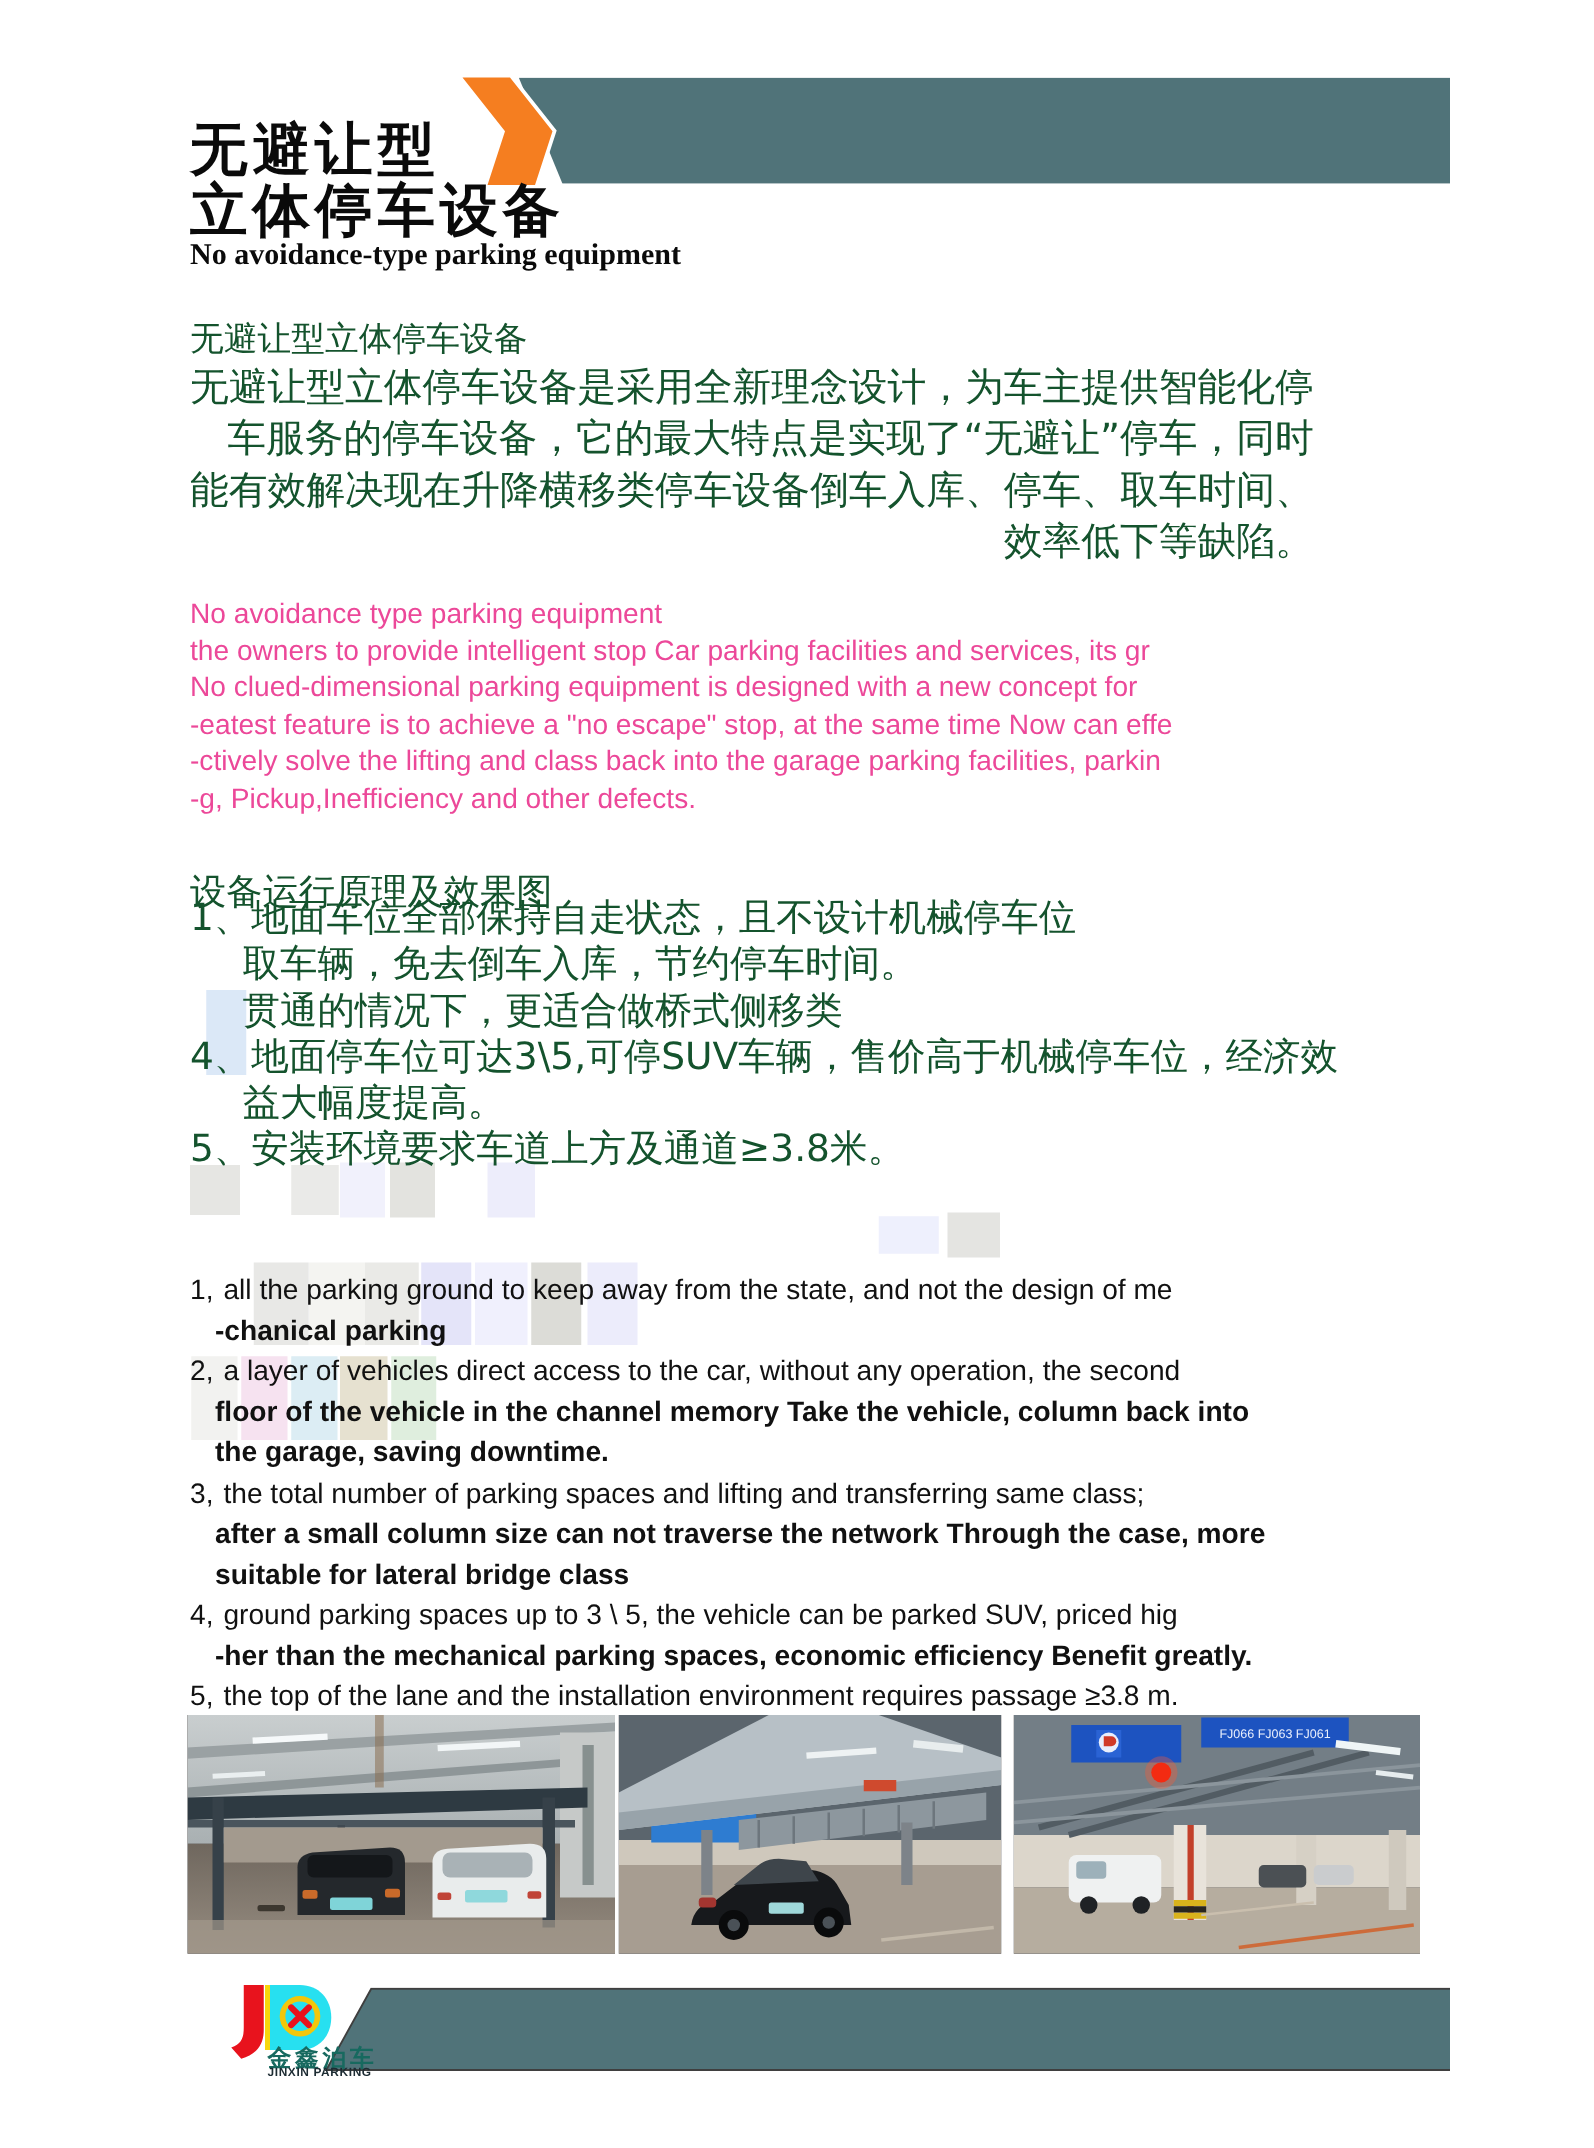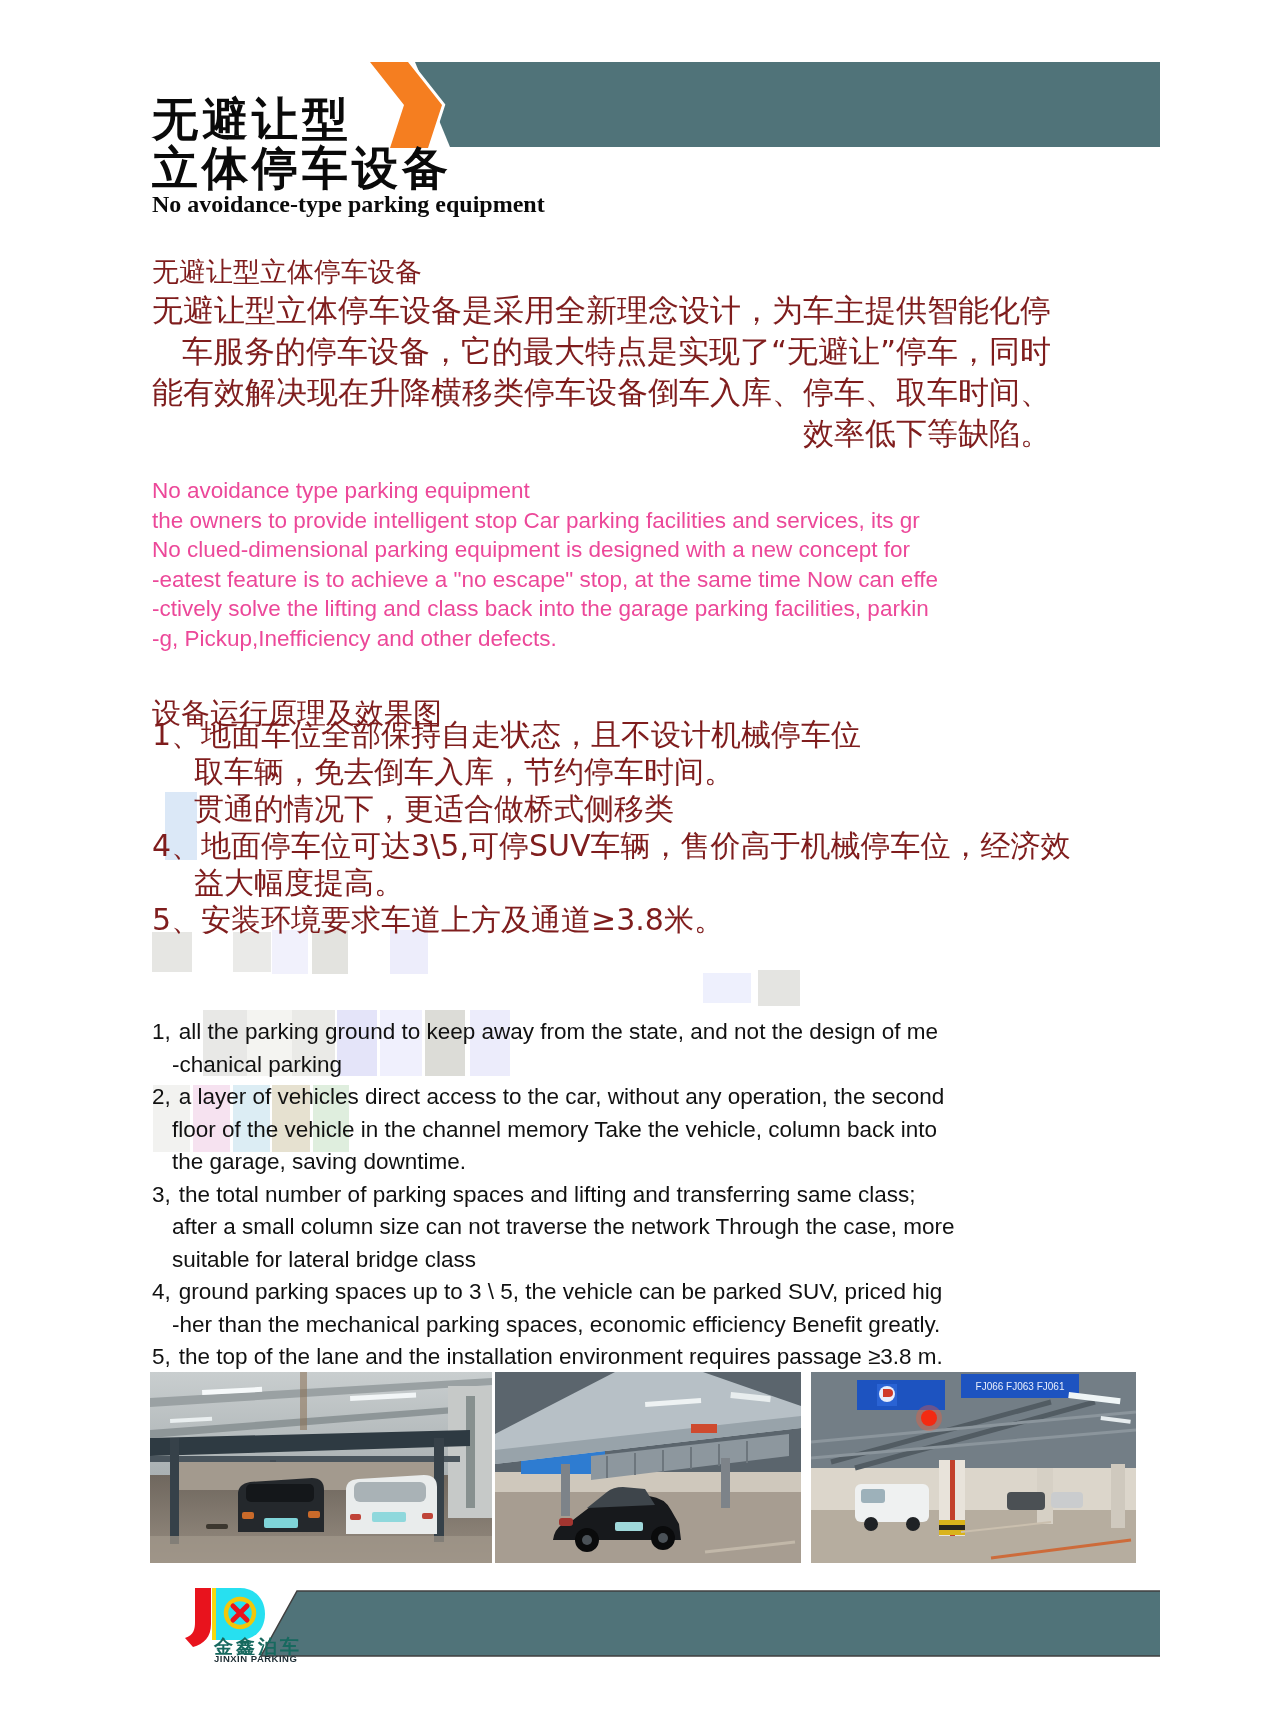--- a/index.html
+++ b/index.html
@@ -6,30 +6,30 @@
   .page{position:relative;width:1160px;height:1718px;background:#ffffff;overflow:hidden;
         font-family:"Liberation Sans","DejaVu Sans",sans-serif;color:#111;}
   .abs{position:absolute;}
   
   .brand-cn{font-family:"DejaVu Serif","Liberation Serif",serif;font-weight:bold;
             font-size:46px;line-height:1;letter-spacing:4px;color:#0a0a0a;}
   .brand-en{font-family:"Liberation Serif","DejaVu Serif",serif;font-weight:bold;
             font-size:24px;line-height:1.1;color:#0a0a0a;}
   .band{background:#507379;}
   
-  .cn-text{font-family:"DejaVu Sans","Liberation Sans",sans-serif;color:#7f1d1d;}
+  .cn-text{font-family:"DejaVu Sans","Liberation Sans",sans-serif;color:#14532d;}
   .intro-cn-title{font-size:27px;line-height:1.2;}
   .intro-cn p, .cnline{font-size:31px;line-height:41px;margin:0;white-space:nowrap;}
   .enline{font-size:22.5px;line-height:29.5px;white-space:nowrap;color:#ec4899;}
   .section-title{font-size:29px;line-height:1.2;}
   
   .cn-list .cline{font-size:30px;line-height:37px;white-space:nowrap;}
   .cn-list .cont{padding-left:42px;}
   .en-list .eline{font-size:22.5px;line-height:32.5px;white-space:nowrap;}
-  .en-list .cont{padding-left:20px;}
+  .en-list .cont{padding-left:20px;font-weight:bold;}
   .en-list .num{margin-right:8px;}
   
   .photo{top:1372px;height:191px;overflow:hidden;background:#555;}
   .photo svg{display:block;}
   
   .wm{position:absolute;z-index:0;}
   .txt{z-index:2;}
   
   .logo-cn{font-size:19px;letter-spacing:3px;color:#17695f;font-weight:bold;
            font-family:"DejaVu Sans","Liberation Sans",sans-serif;}

